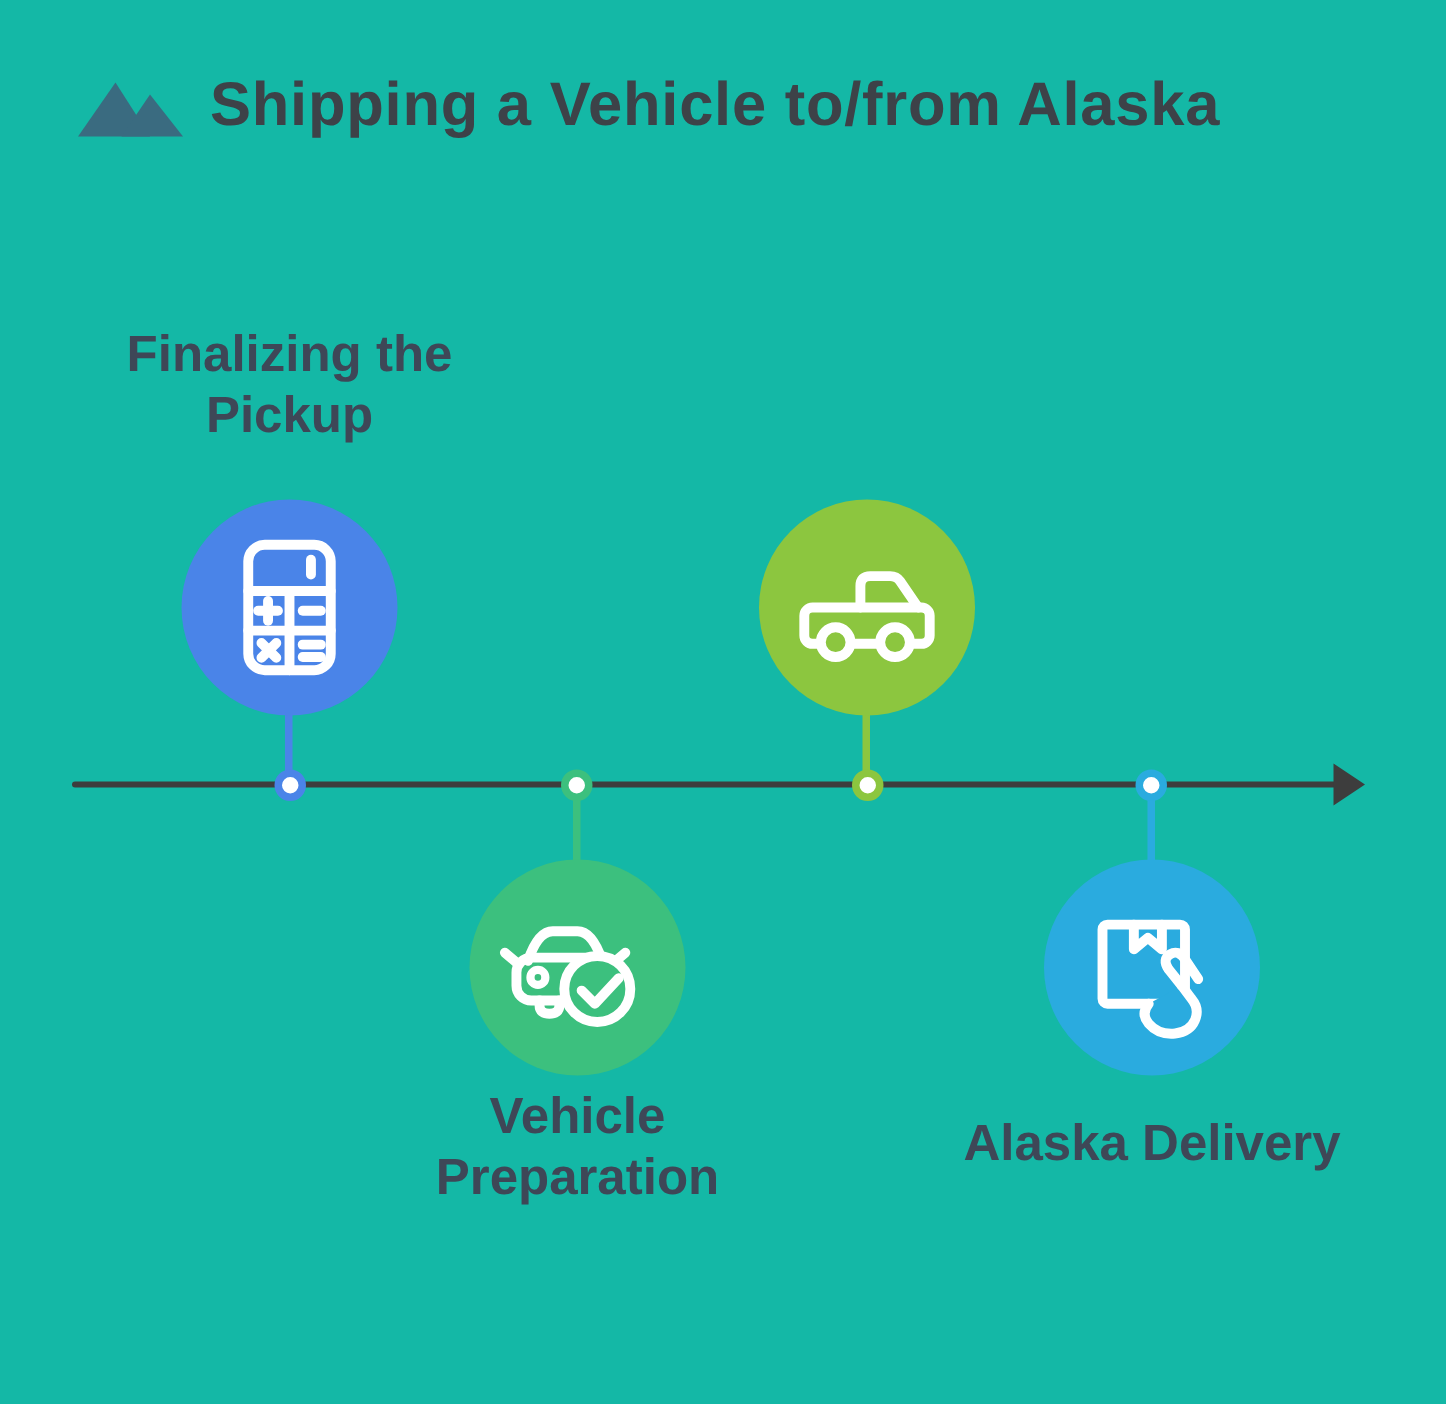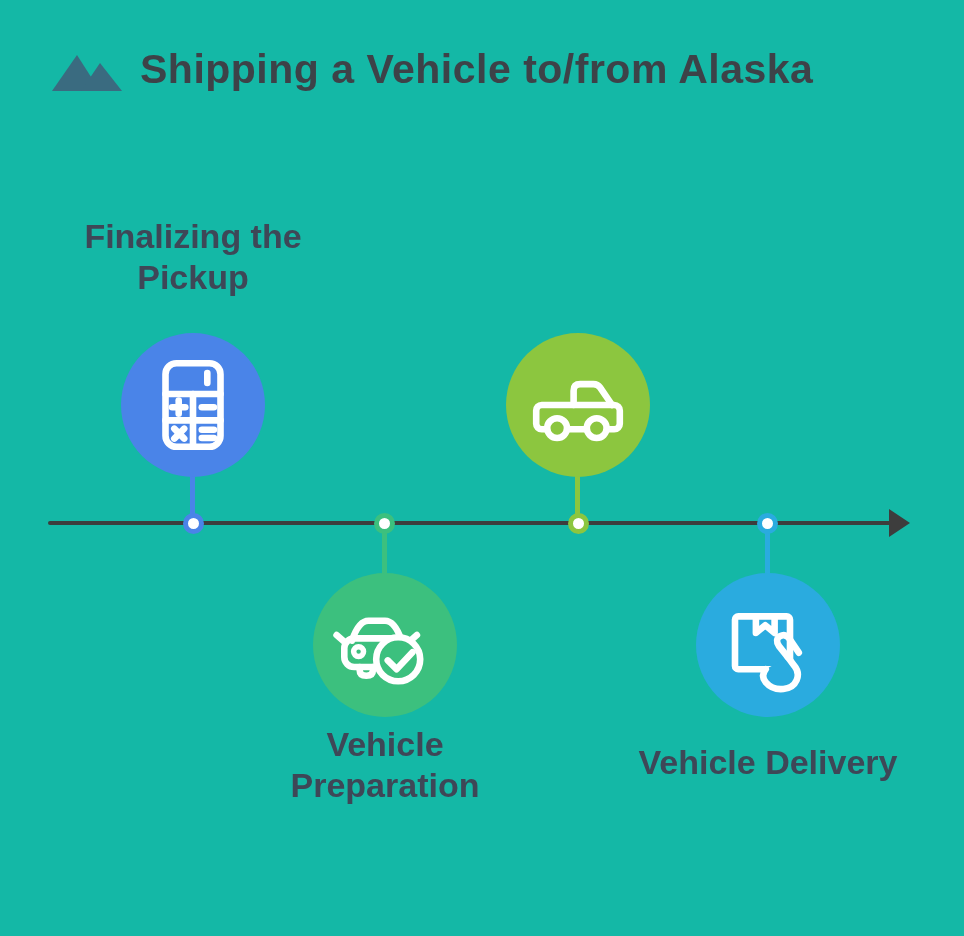--- a/index.html
+++ b/index.html
@@ -191,15 +191,15 @@
   <div class="stem s4"></div>
   <div class="dot d4"></div>
   <div class="circle c4">
     <svg viewBox="0 0 100 100" class="icon-stroke" stroke-width="5.5" aria-hidden="true">
       <rect x="20" y="24" width="50" height="48" rx="3"></rect>
       <path d="M39 24 v15 l8.5 -7 l8.5 7 v-15"></path>
       <path d="M48 72 q-5 6 0 12 q6 7 16 6 q9 -1 12 -8 q3 -7 -2 -13 l-6 -8" fill="var(--step4)"></path>
       <path d="M68 61 l-8 -10 q-4 -6 1 -9 q5 -3 9 3 l8 12"></path>
     </svg>
   </div>
-  <div class="step-label l4">Vehicle Delivery</div>
+  <div class="step-label l4">Alaska Delivery</div>
 
 </div>
 
 </body></html>

